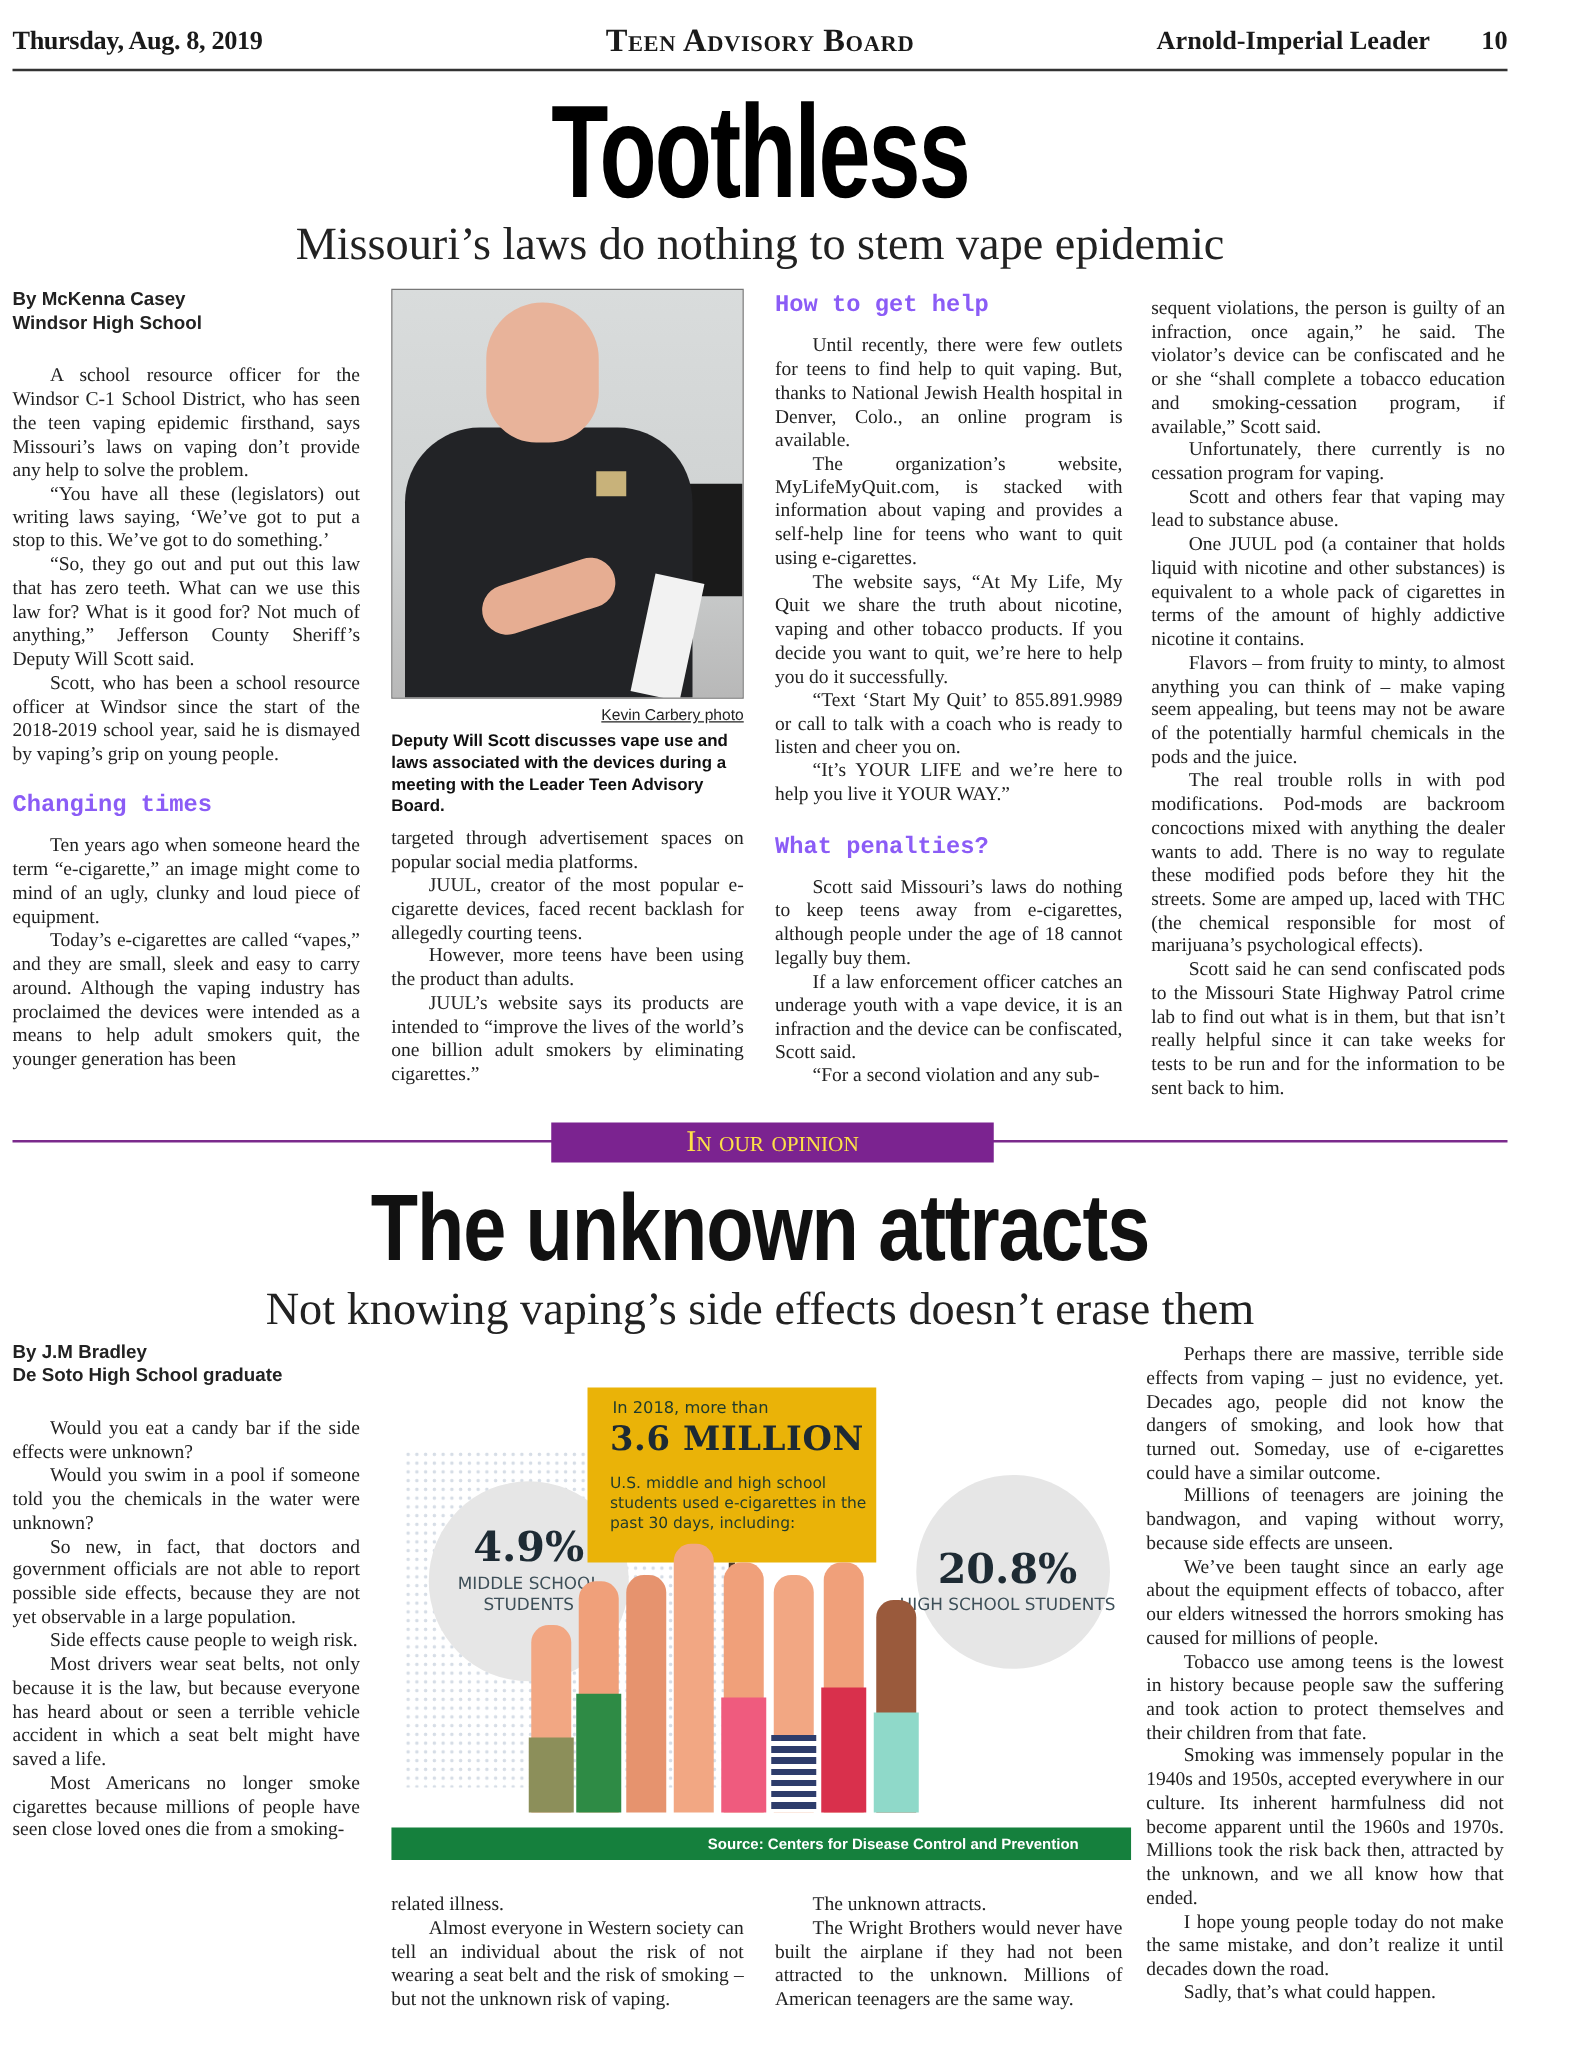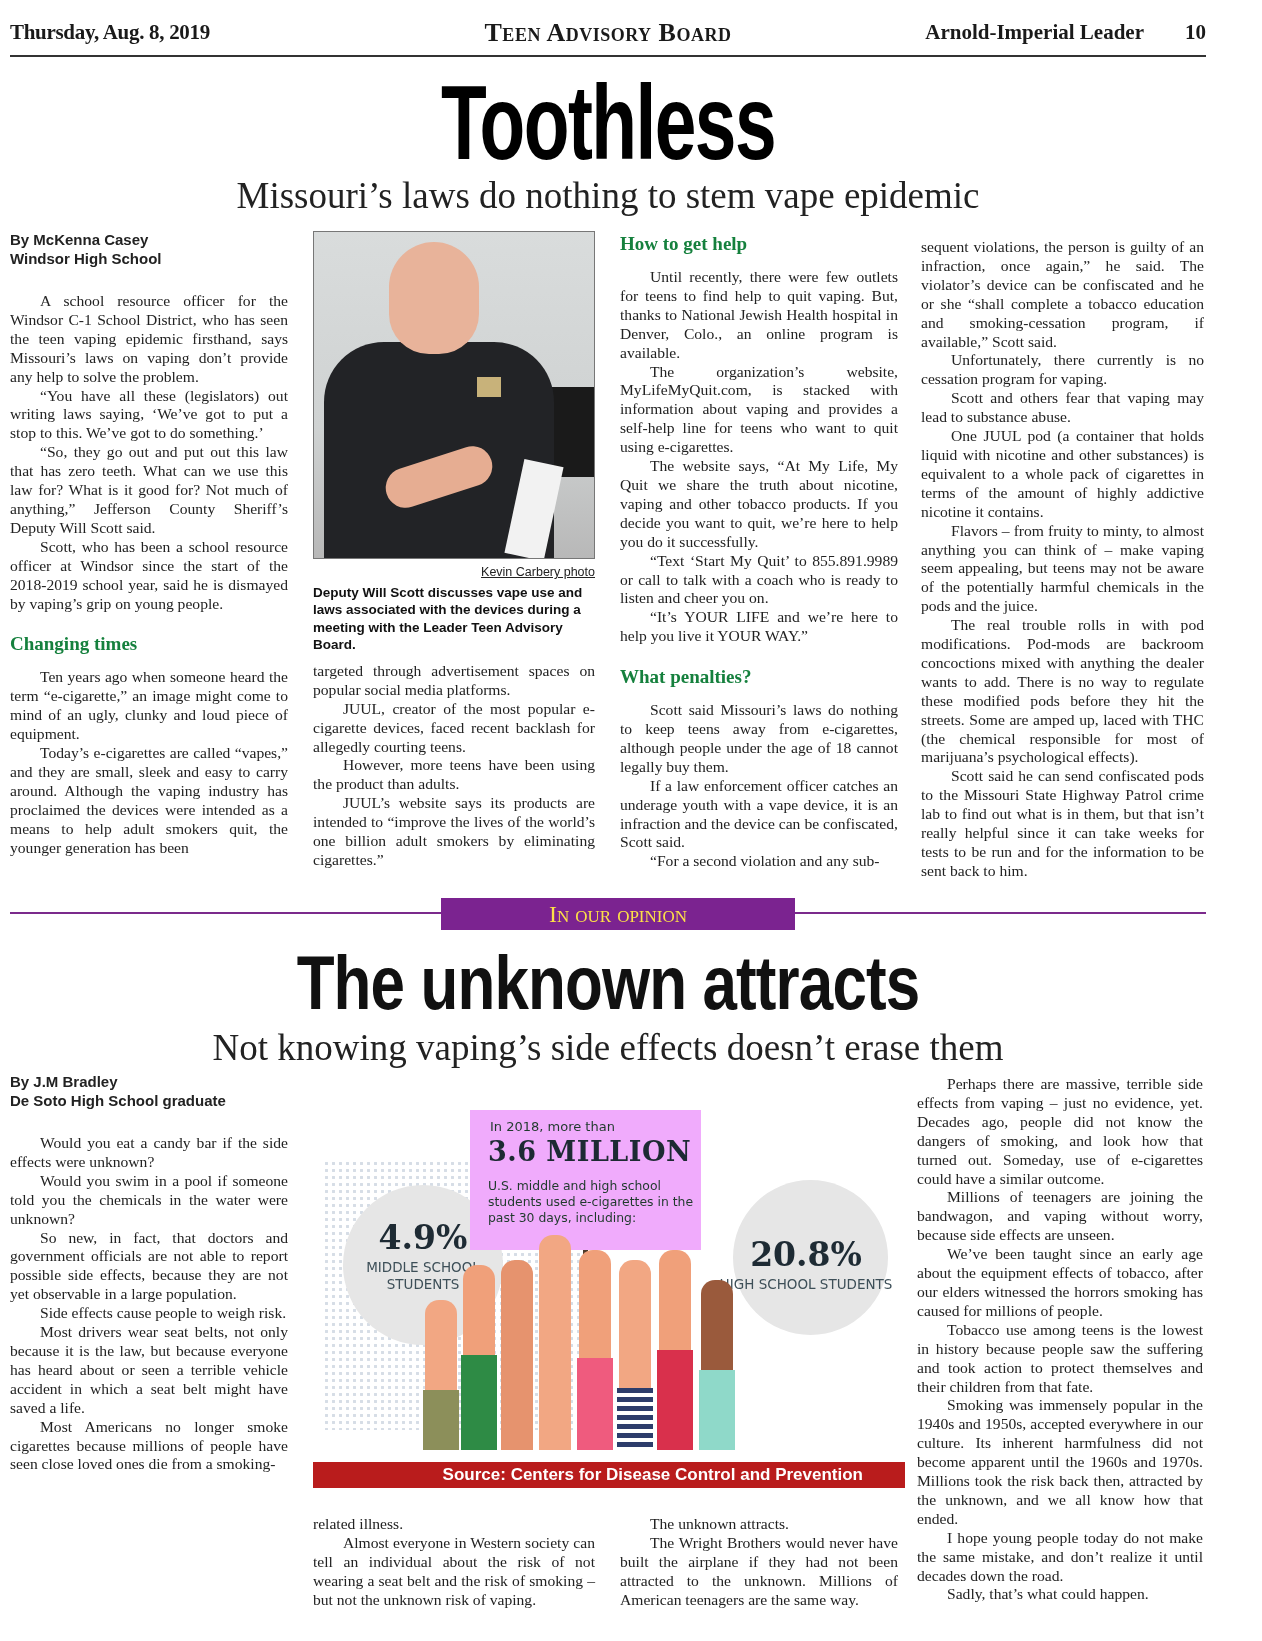--- a/index.html
+++ b/index.html
@@ -18,21 +18,21 @@
   .hed { position: absolute; left: 0; width: 1216px; text-align: center; font-family: "Liberation Sans", "DejaVu Sans", sans-serif; font-weight: bold; color: #000; transform-origin: center top; }
   .hed1 { top: 62px; font-size: 96px; letter-spacing: -2px; transform: scaleX(0.78) scaleY(1.1); }
   .dek { position: absolute; left: 0; width: 1216px; text-align: center; font-family: "Liberation Serif", serif; font-size: 37px; color: #222; }
   .dek1 { top: 174px; }
 
   
   .col { position: absolute; font-family: "Liberation Serif", "DejaVu Serif", serif; font-size: 15.6px; line-height: 18.9px; text-align: justify; color: #222; }
   .col p { margin: 0; text-indent: 30px; }
   .col p.noind { text-indent: 0; }
   .byline { font-family: "Liberation Sans", sans-serif; font-weight: bold; font-size: 15px; line-height: 19px; color: #222; margin-bottom: 24px; }
-  .subhead { font-family: Liberation Serif, serif; font-weight: bold; font-size: 19px; line-height: 22px; color: #15803d; margin: 20px 0 13px 0; }
+  .subhead { font-family: Liberation Mono, monospace; font-weight: bold; font-size: 19px; line-height: 22px; color: #8b5cf6; margin: 20px 0 13px 0; }
   .subhead.first { margin-top: 0; }
 
   .c1 { left: 10px; top: 230px; width: 278px; }
   .c2 { left: 313px; top: 231px; width: 282px; }
   .c3 { left: 620px; top: 233px; width: 278px; }
   .c4 { left: 921px; top: 238px; width: 283px; }
 
   
   .photo { position: relative; width: 280px; height: 326px; border: 1px solid #777; background: linear-gradient(180deg, #d9dcdc 0%, #cfd2d2 60%, #b8b8b8 100%); overflow: hidden; }
   .photo .head { position: absolute; left: 75px; top: 10px; width: 90px; height: 112px; border-radius: 45px 45px 40px 40px; background: #e8b39a; }
@@ -55,33 +55,33 @@
   .b4 { left: 917px; top: 1075px; width: 286px; }
   .b2 { left: 313px; top: 1515px; width: 282px; }
   .b3 { left: 620px; top: 1515px; width: 278px; }
 
   
   .info { position: absolute; left: 313px; top: 1090px; width: 592px; height: 398px; overflow: hidden; background: #fff; }
   .dots { position: absolute; left: 10px; top: 70px; width: 260px; height: 270px; background-image: radial-gradient(#d6dde6 1.4px, transparent 1.6px); background-size: 7px 7px; }
   .circle { position: absolute; border-radius: 50%; background: #e6e6e6; }
   .c-left { left: 30px; top: 95px; width: 160px; height: 160px; }
   .c-right { left: 420px; top: 90px; width: 155px; height: 155px; }
-  .sign { position: absolute; left: 157px; top: 20px; width: 231px; height: 140px; background: #f0abfc; }
+  .sign { position: absolute; left: 157px; top: 20px; width: 231px; height: 140px; background: #eab308; }
   .sign-pre { position: absolute; left: 20px; top: 9px; font-family: "DejaVu Sans", sans-serif; font-size: 13px; color: #1f3a2c; }
   .sign-big { position: absolute; left: 18px; top: 26px; font-family: "DejaVu Serif", serif; font-weight: bold; font-size: 27px; color: #1d2a33; letter-spacing: 0.5px; }
   .sign-body { position: absolute; left: 18px; top: 68px; width: 210px; font-family: "DejaVu Sans", sans-serif; font-size: 12.4px; line-height: 16px; color: #1f3a2c; }
   .stick { position: absolute; left: 270px; top: 160px; width: 5px; height: 60px; background: #4d3a2a; }
   .stat { position: absolute; text-align: center; font-family: "DejaVu Sans", sans-serif; color: #2b3640; }
   .stat .num { font-family: "DejaVu Serif", serif; font-weight: bold; font-size: 33px; color: #1e2b34; }
   .stat .lbl { font-size: 13.5px; line-height: 17px; color: #3d4f58; margin-top: 2px; }
   .stat-left { left: 20px; top: 128px; width: 180px; }
   .stat-right { left: 398px; top: 145px; width: 190px; }
   .arm { position: absolute; bottom: 38px; width: 32px; border-radius: 14px 14px 0 0; }
   .sleeve { position: absolute; bottom: 38px; width: 36px; }
-  .source-bar { position: absolute; left: 0; bottom: 0; width: 592px; height: 26px; background: #b91c1c; color: #fff; font-family: "Liberation Sans", sans-serif; font-weight: bold; font-size: 17px; line-height: 26px; text-align: right; padding-right: 42px; box-sizing: border-box; }
+  .source-bar { position: absolute; left: 0; bottom: 0; width: 592px; height: 26px; background: #15803d; color: #fff; font-family: "Liberation Sans", sans-serif; font-weight: bold; font-size: 12px; line-height: 26px; text-align: right; padding-right: 42px; box-sizing: border-box; }
 </style>
 </head>
 <body>
 
 <div class="masthead serif">
   <div class="mh-date">Thursday, Aug. 8, 2019</div>
   <div class="mh-section">Teen Advisory Board</div>
   <div class="mh-paper">Arnold-Imperial Leader</div>
   <div class="mh-page">10</div>
 </div>

